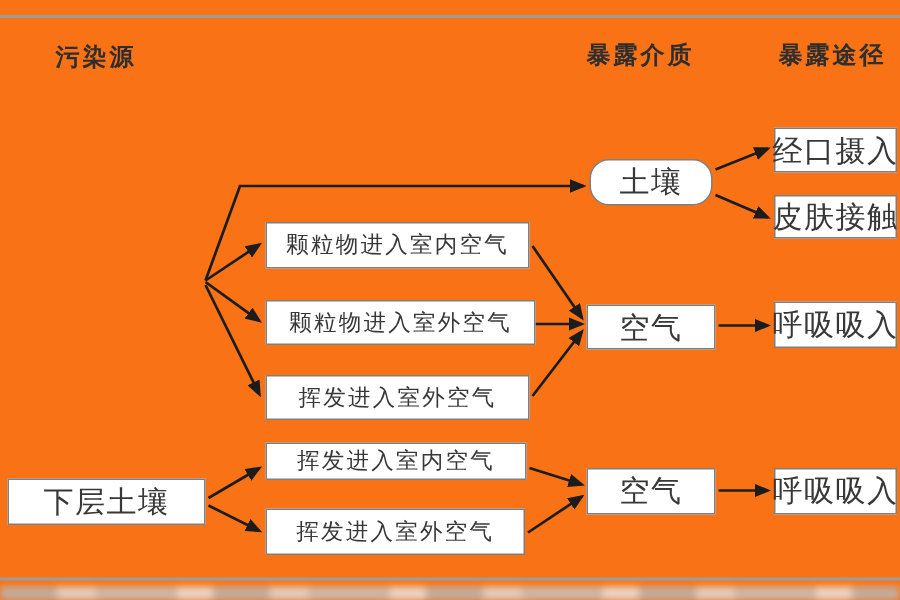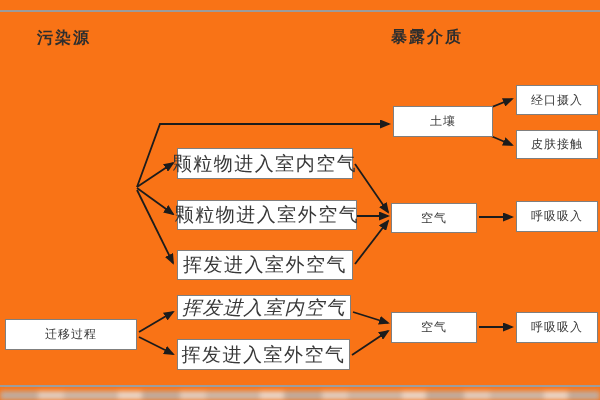--- a/index.html
+++ b/index.html
@@ -43,44 +43,45 @@
     white-space: nowrap;
   }
   .node {
     position: absolute;
     box-sizing: border-box;
     background: #ffffff;
     border: 1.5px solid #7f7f7f;
     display: flex;
     align-items: center;
     justify-content: center;
-    font-size: 12px;
+    font-size: 20px;
     color: #383838;
     letter-spacing: 1px;
     white-space: nowrap;
   }
-  .node.wide { letter-spacing: 1.5px; font-size: 19px; }
+  .node.wide { letter-spacing: 1.5px; font-size: 15px; }
   .edges {
     position: absolute;
     left: 0; top: 0;
     width: 600px; height: 400px;
     pointer-events: none;
   }
 </style>
 </head>
 <body>
 
 <div class="stage">
 
   <div class="rule top"></div>
   <div class="rule bottom"></div>
   <div class="bottom-blur"></div>
 
   <div class="col-header" style="left:37px; top:28px;">污染源</div>
   <div class="col-header" style="left:391px; top:27px;">暴露介质</div>
+  <div class="col-header" style="left:519px; top:27px;">暴露途径</div>
 
   <svg class="edges" width="600" height="400" viewBox="0 0 600 400" xmlns="http://www.w3.org/2000/svg">
     <defs>
       <marker id="ah" markerUnits="userSpaceOnUse" markerWidth="11" markerHeight="9" refX="9" refY="4.5" orient="auto">
         <path d="M0,0 L11,4.5 L0,9 z" fill="#1c1c1c"></path>
       </marker>
     </defs>
     <g stroke="#1c1c1c" stroke-width="1.8" fill="none">
 
       <polyline points="137,187 160,124 389,124" marker-end="url(#ah)"></polyline>
@@ -101,29 +102,29 @@
       <line x1="139" y1="332" x2="173" y2="312" marker-end="url(#ah)"></line>
       <line x1="139" y1="337" x2="173" y2="354" marker-end="url(#ah)"></line>
 
       <line x1="353" y1="312" x2="388" y2="323" marker-end="url(#ah)"></line>
       <line x1="352" y1="355" x2="388" y2="331" marker-end="url(#ah)"></line>
 
       <line x1="479" y1="327" x2="512" y2="327" marker-end="url(#ah)"></line>
     </g>
   </svg>
 
-  <div class="node" style="left:5px; top:319px; width:132px; height:31px;">迁移过程</div>
+  <div class="node" style="left:5px; top:319px; width:132px; height:31px;">下层土壤</div>
 
   <div class="node wide" style="left:177px; top:148px; width:176px; height:31px;">颗粒物进入室内空气</div>
   <div class="node wide" style="left:177px; top:200px; width:180px; height:30px;">颗粒物进入室外空气</div>
   <div class="node wide" style="left:177px; top:250px; width:176px; height:30px;">挥发进入室外空气</div>
-  <div class="node wide" style="left:177px; top:295px; width:174px; height:25px;font-style:italic;">挥发进入室内空气</div>
+  <div class="node wide" style="left:177px; top:295px; width:174px; height:25px;">挥发进入室内空气</div>
   <div class="node wide" style="left:177px; top:339px; width:173px; height:31px;">挥发进入室外空气</div>
 
-  <div class="node" style="left:393px; top:106px; width:100px; height:31px;">土壤</div>
+  <div class="node" style="left:393px; top:106px; width:82px; height:31px;border-radius:13px;">土壤</div>
   <div class="node" style="left:391px; top:203px; width:86px; height:30px;">空气</div>
   <div class="node" style="left:391px; top:312px; width:86px; height:31px;">空气</div>
 
   <div class="node" style="left:516px; top:85px; width:82px; height:30px;">经口摄入</div>
   <div class="node" style="left:516px; top:130px; width:82px; height:29px;">皮肤接触</div>
   <div class="node" style="left:516px; top:201px; width:82px; height:31px;">呼吸吸入</div>
   <div class="node" style="left:516px; top:312px; width:82px; height:31px;">呼吸吸入</div>
 
 </div>
 

